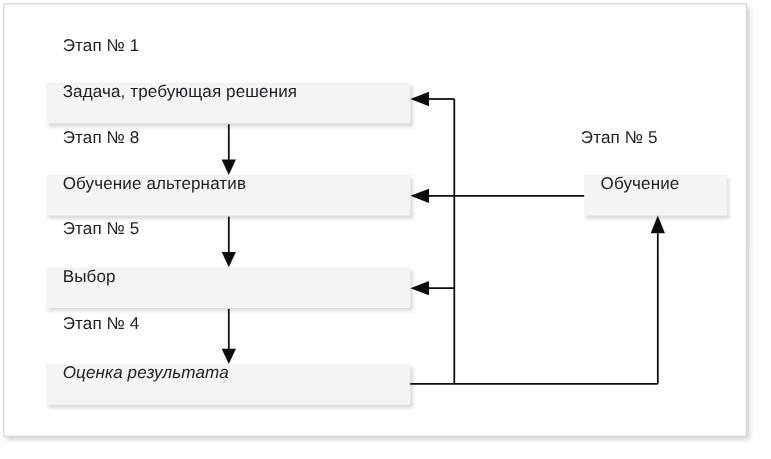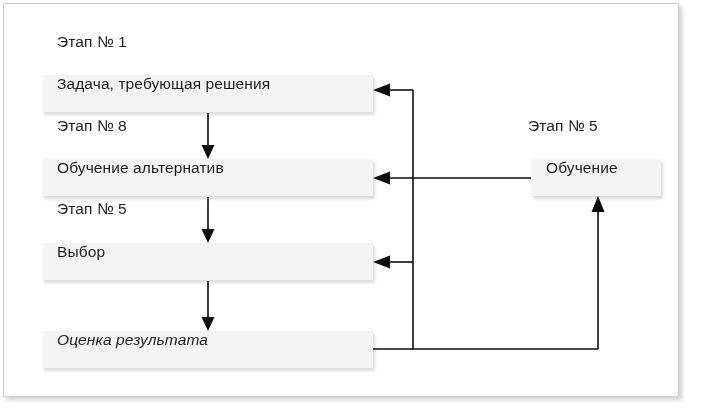--- a/index.html
+++ b/index.html
@@ -63,20 +63,21 @@
 </style>
 </head>
 <body>
 
 <div id="frame">
   <div id="canvas"></div>
 
   <div class="stage-label" style="left:57px; top:33px;">Этап № 1</div>
   <div class="stage-label" style="left:57px; top:117px;">Этап № 8</div>
   <div class="stage-label" style="left:57px; top:200px;">Этап № 5</div>
+  <div class="stage-label" style="left:57px; top:286px;">Этап № 4</div>
   <div class="stage-label" style="left:528px; top:117px;">Этап № 5</div>
 
   <div class="node-box" style="left:42px; top:75px; width:331px; height:37px;">
     <span class="node-label">Задача, требующая решения</span>
   </div>
 
   <div class="node-box" style="left:42px; top:159px; width:331px; height:37px;">
     <span class="node-label">Обучение альтернатив</span>
   </div>
 

